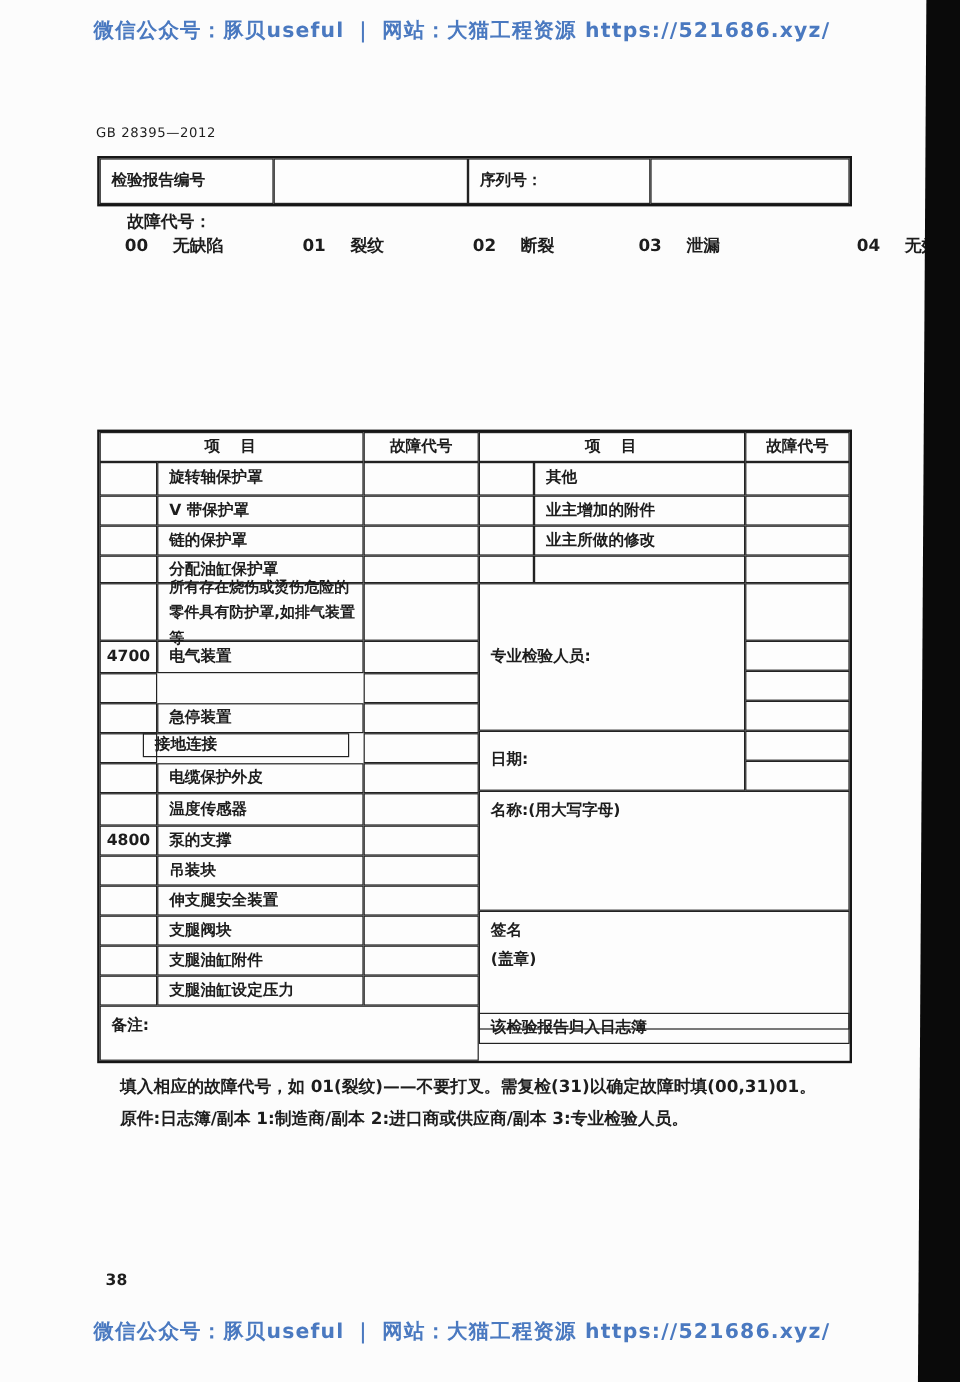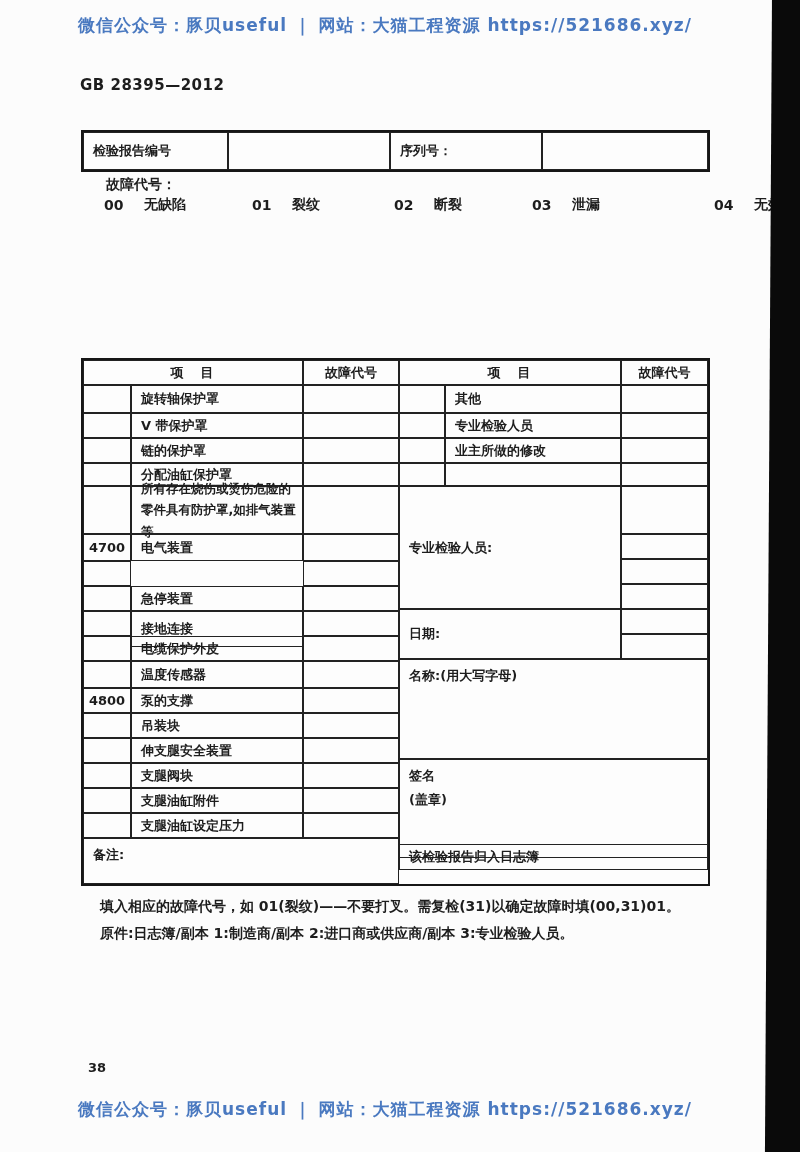--- a/index.html
+++ b/index.html
@@ -3,21 +3,21 @@
 <meta charset="utf-8">
 <style>
   html,body{margin:0;padding:0;background:#e8e8e8;}
   .page{position:relative;width:800px;height:1152px;background:#fcfcfc;overflow:hidden;
         font-family:"DejaVu Sans",sans-serif;color:#1d1d1d;}
   .wm{position:absolute;left:0;width:770px;text-align:center;font-size:17px;font-weight:700;
       color:#4a79c0;letter-spacing:1px;}
   .wm a{color:#4a79c0;text-decoration:none;}
   .wm-top{top:14px;}
   .wm-bottom{top:1098px;}
-  .gb-num{position:absolute;left:80px;top:76px;font-size:15px;font-weight:700;letter-spacing:.5px;}
+  .gb-num{position:absolute;left:80px;top:104px;font-size:11px;font-weight:400;letter-spacing:.5px;}
   .tbl{position:absolute;border:2px solid #161616;box-sizing:border-box;background:#fdfdfd;}
   .hdr-table{left:81px;top:130px;width:629px;height:42px;}
   .main-table{left:81px;top:358px;width:629px;height:528px;}
   .cell{position:absolute;border:1px solid #222;box-sizing:border-box;display:flex;
         align-items:center;justify-content:center;font-size:13px;font-weight:700;
         color:#1d1d1d;line-height:1.35;}
   .pad{justify-content:flex-start;padding-left:9px;text-align:left;}
   .padtop{align-items:flex-start;padding-top:7px;}
   .block{display:block;padding-top:7px;}
   .block div{margin-bottom:6px;}
@@ -116,21 +116,21 @@
       <div class="cell" style="left: 220px; top: 126px; width: 96px; height: 48px;"></div>
       <div class="cell" style="left: 0px; top: 174px; width: 48px; height: 27px;">4700</div>
       <div class="cell pad" style="left: 48px; top: 174px; width: 172px; height: 27px;">电气装置</div>
       <div class="cell" style="left: 220px; top: 174px; width: 96px; height: 27px;"></div>
       <div class="cell" style="left: 0px; top: 201px; width: 48px; height: 25px;"></div>
       <div class="cell" style="left: 220px; top: 201px; width: 96px; height: 25px;"></div>
       <div class="cell" style="left: 0px; top: 226px; width: 48px; height: 25px;"></div>
       <div class="cell pad" style="left: 48px; top: 226px; width: 172px; height: 25px;">急停装置</div>
       <div class="cell" style="left: 220px; top: 226px; width: 96px; height: 25px;"></div>
       <div class="cell" style="left: 0px; top: 251px; width: 48px; height: 25px;"></div>
-      <div class="cell pad" style="left: 48px; top: 251px; width: 172px; height: 36px;">接地连接</div>
+      <div class="cell pad" style="left: 36px; top: 251px; width: 172px; height: 20px;">接地连接</div>
       <div class="cell" style="left: 220px; top: 251px; width: 96px; height: 25px;"></div>
       <div class="cell" style="left: 0px; top: 276px; width: 48px; height: 25px;"></div>
       <div class="cell pad" style="left: 48px; top: 276px; width: 172px; height: 25px;">电缆保护外皮</div>
       <div class="cell" style="left: 220px; top: 276px; width: 96px; height: 25px;"></div>
       <div class="cell" style="left: 0px; top: 301px; width: 48px; height: 27px;"></div>
       <div class="cell pad" style="left: 48px; top: 301px; width: 172px; height: 27px;">温度传感器</div>
       <div class="cell" style="left: 220px; top: 301px; width: 96px; height: 27px;"></div>
       <div class="cell" style="left: 0px; top: 328px; width: 48px; height: 25px;">4800</div>
       <div class="cell pad" style="left: 48px; top: 328px; width: 172px; height: 25px;">泵的支撑</div>
       <div class="cell" style="left: 220px; top: 328px; width: 96px; height: 25px;"></div>
@@ -146,21 +146,21 @@
       <div class="cell" style="left: 0px; top: 428px; width: 48px; height: 25px;"></div>
       <div class="cell pad" style="left: 48px; top: 428px; width: 172px; height: 25px;">支腿油缸附件</div>
       <div class="cell" style="left: 220px; top: 428px; width: 96px; height: 25px;"></div>
       <div class="cell" style="left: 0px; top: 453px; width: 48px; height: 25px;"></div>
       <div class="cell pad" style="left: 48px; top: 453px; width: 172px; height: 25px;">支腿油缸设定压力</div>
       <div class="cell" style="left: 220px; top: 453px; width: 96px; height: 25px;"></div>
       <div class="cell" style="left: 316px; top: 25px; width: 46px; height: 28px;"></div>
       <div class="cell pad" style="left: 362px; top: 25px; width: 176px; height: 28px;">其他</div>
       <div class="cell" style="left: 538px; top: 25px; width: 87px; height: 28px;"></div>
       <div class="cell" style="left: 316px; top: 53px; width: 46px; height: 25px;"></div>
-      <div class="cell pad" style="left: 362px; top: 53px; width: 176px; height: 25px;">专业检验人员</div>
+      <div class="cell pad" style="left: 362px; top: 53px; width: 176px; height: 25px;">业主增加的附件</div>
       <div class="cell" style="left: 538px; top: 53px; width: 87px; height: 25px;"></div>
       <div class="cell" style="left: 316px; top: 78px; width: 46px; height: 25px;"></div>
       <div class="cell pad" style="left: 362px; top: 78px; width: 176px; height: 25px;">业主所做的修改</div>
       <div class="cell" style="left: 538px; top: 78px; width: 87px; height: 25px;"></div>
       <div class="cell" style="left: 316px; top: 103px; width: 46px; height: 23px;"></div>
       <div class="cell pad" style="left: 362px; top: 103px; width: 176px; height: 23px;"></div>
       <div class="cell" style="left: 538px; top: 103px; width: 87px; height: 23px;"></div>
       <div class="cell" style="left: 538px; top: 126px; width: 87px; height: 48px;"></div>
       <div class="cell" style="left: 538px; top: 174px; width: 87px; height: 25px;"></div>
       <div class="cell" style="left: 538px; top: 199px; width: 87px; height: 25px;"></div>

